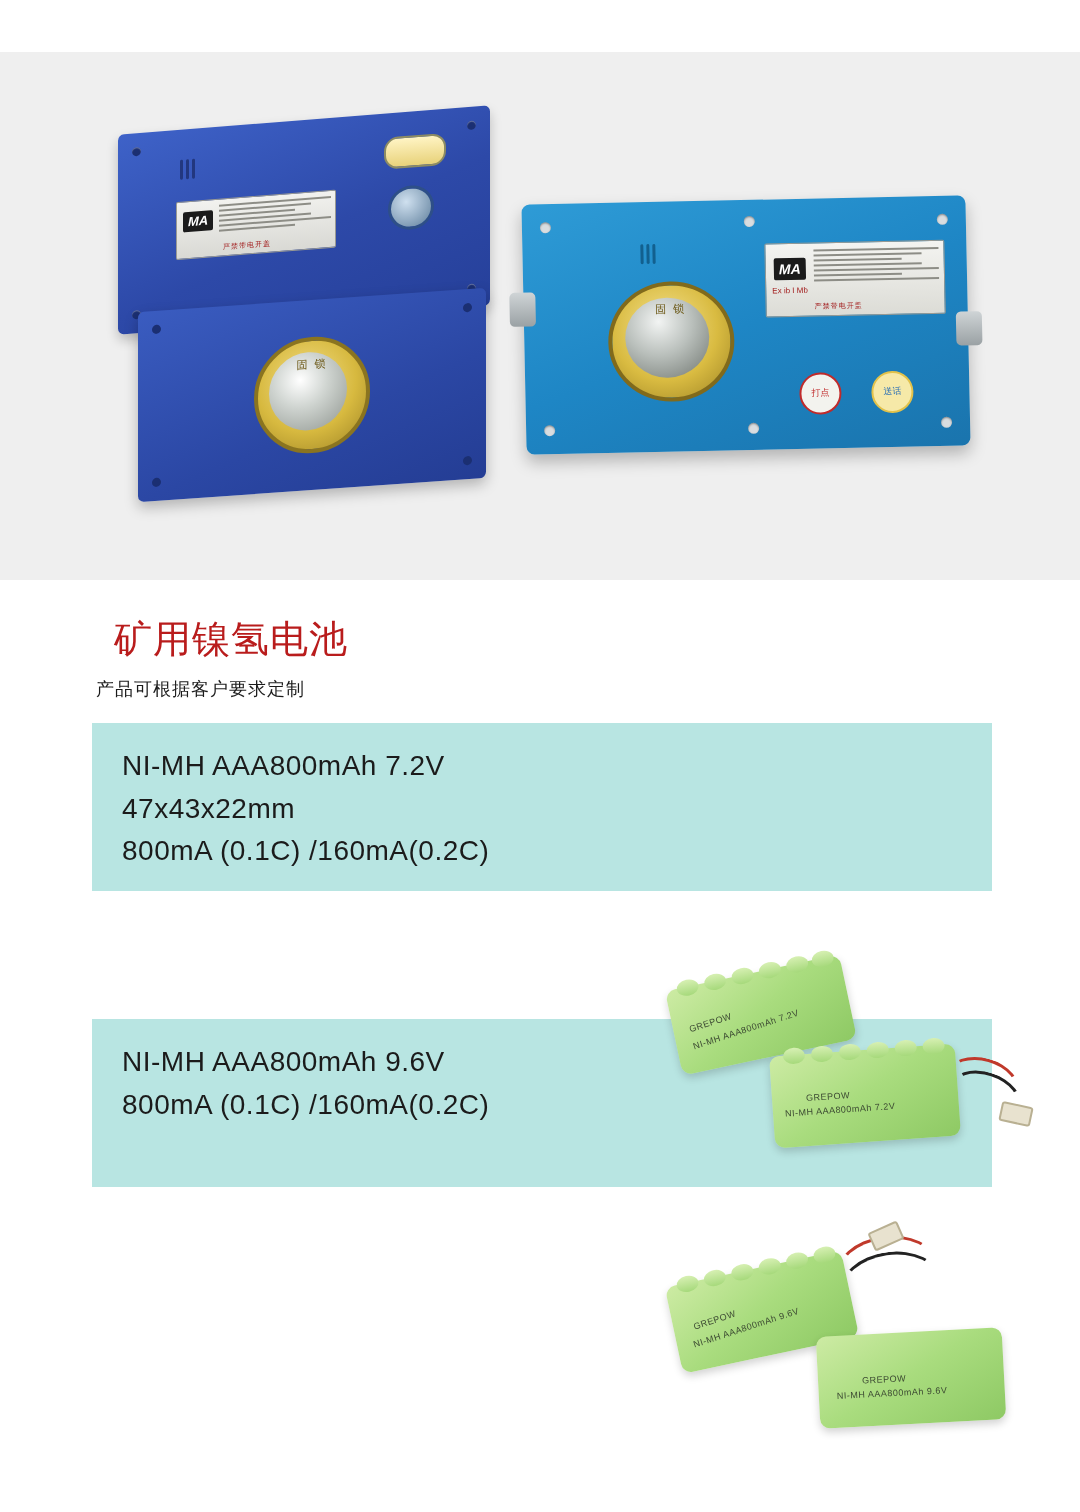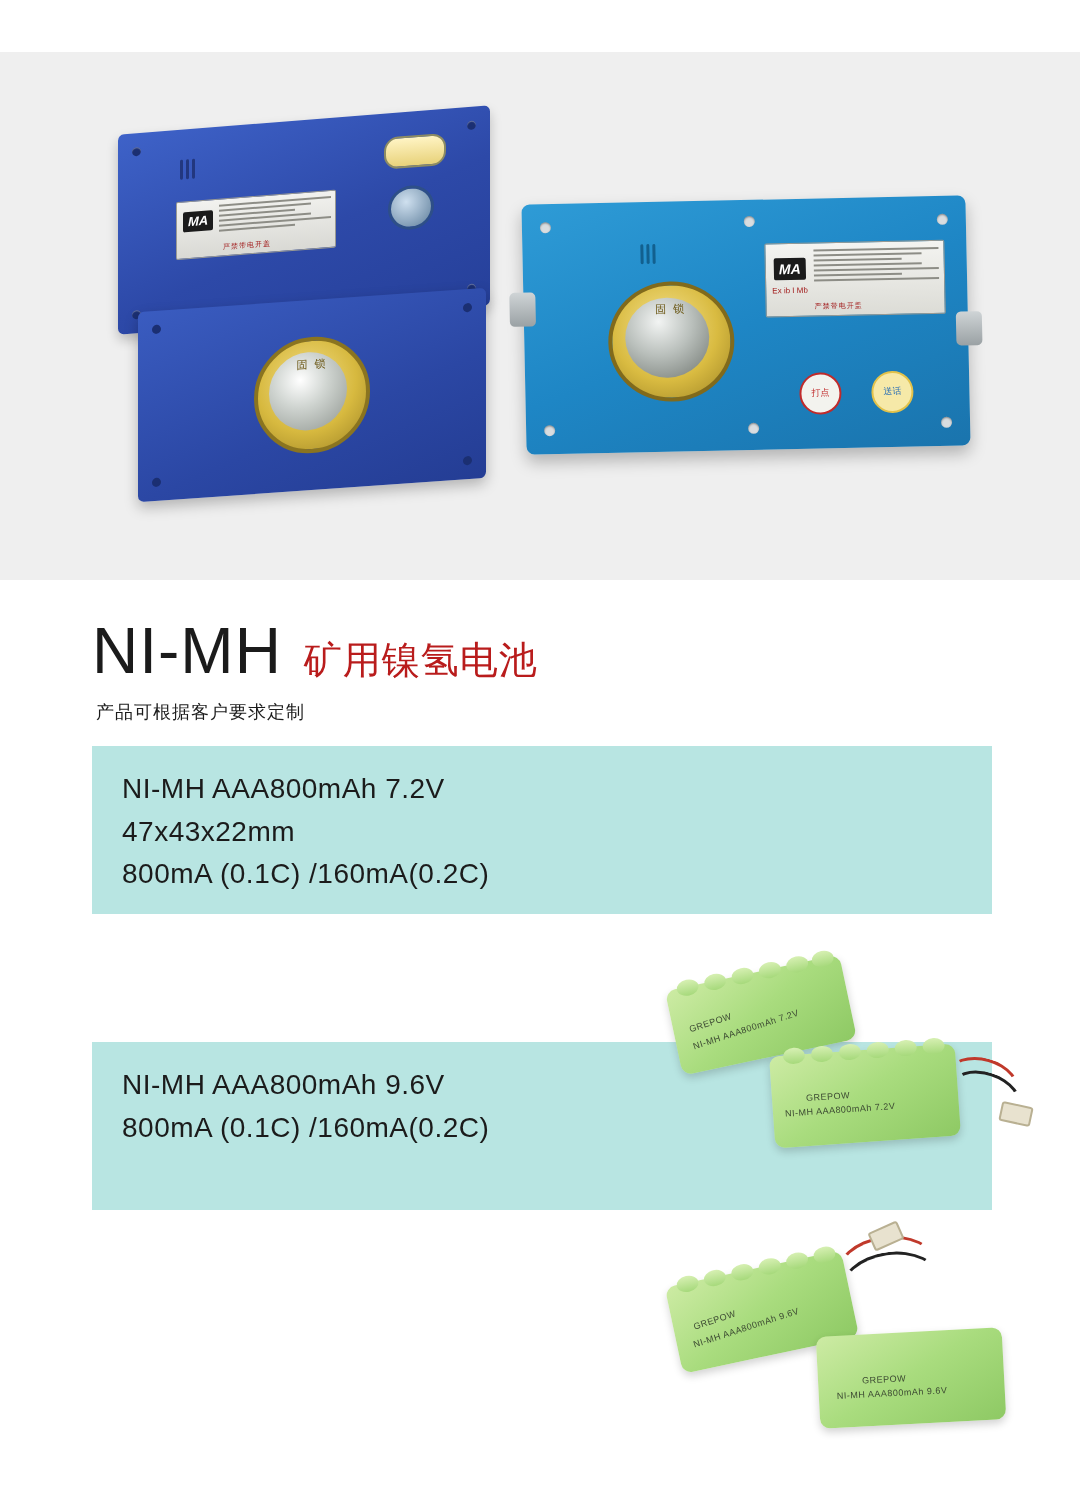--- a/index.html
+++ b/index.html
@@ -490,21 +490,20 @@
       </span>
       <span class="warn">严禁带电开盖</span>
     </div>
     <div class="btn-round btn-call">打点</div>
     <div class="btn-round btn-send">送话</div>
   </div>
 </div>
 
 <div class="nimh-section">
   <div class="nimh-title">
-    <span class="big">NI-MH</span>
     <span class="sub">矿用镍氢电池</span>
   </div>
   <div class="nimh-note">产品可根据客户要求定制</div>
 
   <div class="spec-card">
     <div class="lines">
       <div>NI-MH AAA800mAh 7.2V</div>
       <div>47x43x22mm</div>
       <div>800mA (0.1C) /160mA(0.2C)</div>
     </div>

